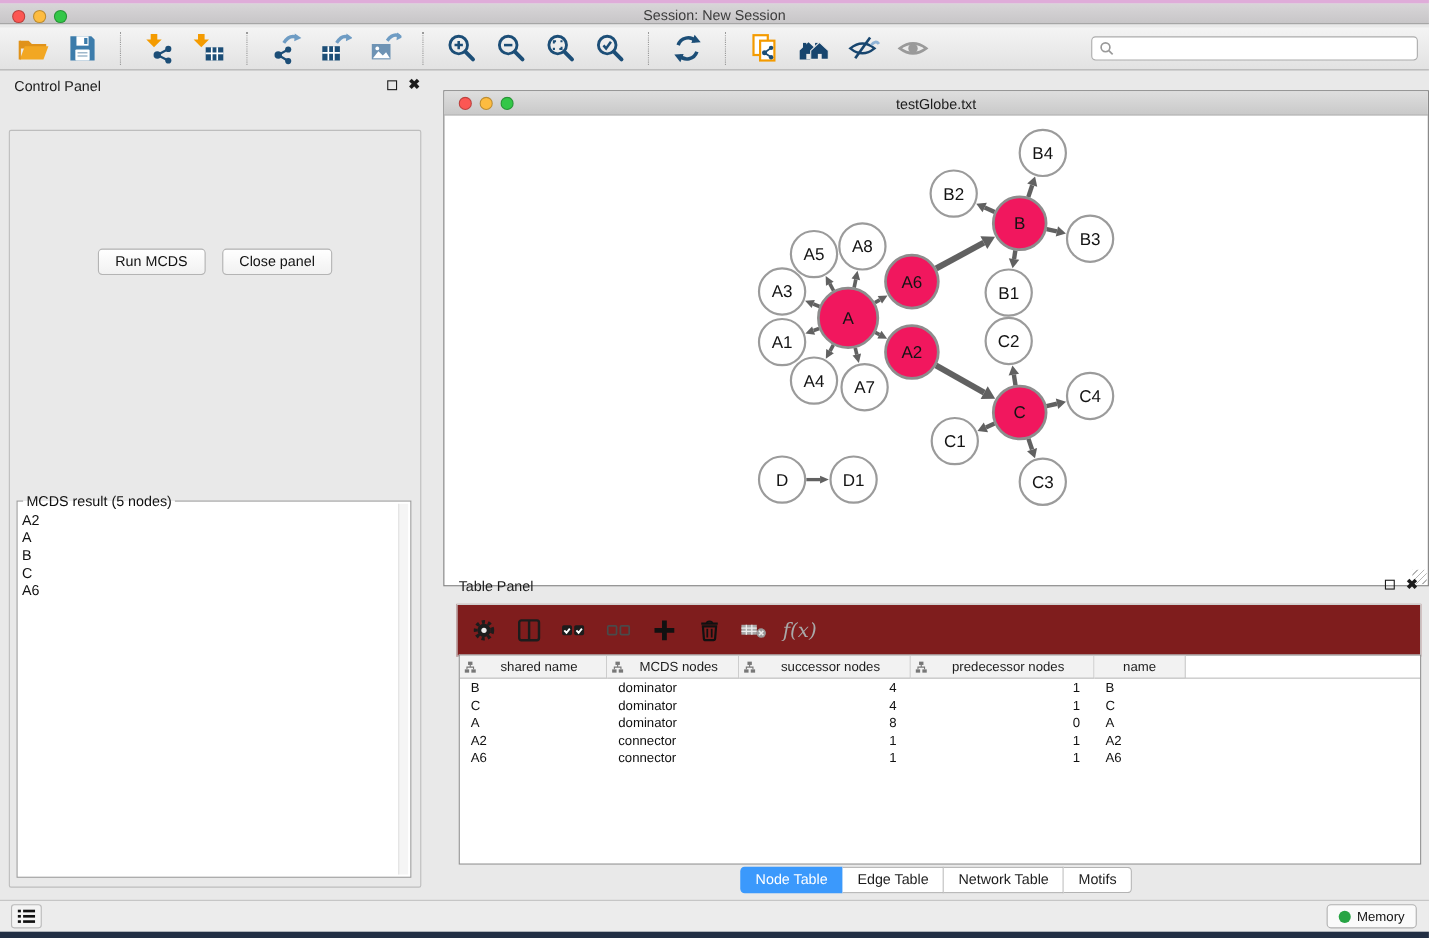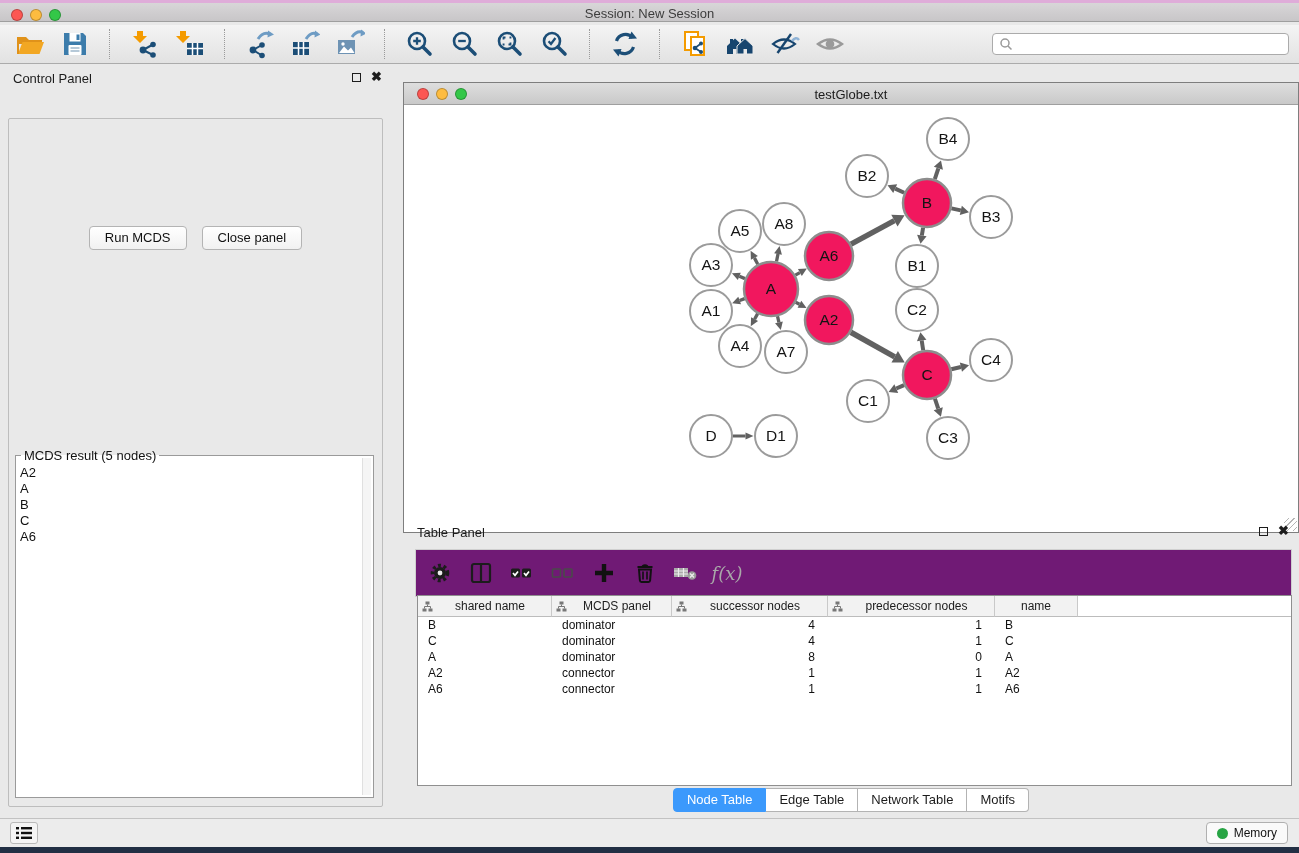--- a/index.html
+++ b/index.html
@@ -106,21 +106,21 @@
   .grip {
     position:absolute; right:1px; bottom:1px; width:13px; height:13px;
     background:repeating-linear-gradient(135deg, transparent 0 3px, #b5b5b5 3px 4px);
   }
   
   .table-panel { position:absolute; left:403px; top:520px; right:0; height:295px; }
   .tp-title { position:absolute; left:14px; top:5px; }
   .table-panel .win-btns { right:10px; top:6px; }
   .tp-toolbar {
     position:absolute; top:29px; left:12px; right:7px; height:48px;
-    background:#701a75; border:1px solid #cfcfcf;
+    background:#7f1d1d; border:1px solid #cfcfcf;
     display:flex; align-items:center; gap:15px; padding-left:11px;
   }
   .tpi { width:26px; height:26px; display:flex; align-items:center; justify-content:center; flex:0 0 auto; }
   .fx { font-family:"DejaVu Serif", serif; font-style:italic; font-size:18px; color:#a9a9a9; }
   .tp-table {
     position:absolute; top:75px; left:14px; right:7px; bottom:29px;
     background:#fff; border:1px solid #8f8f8f; overflow:hidden;
   }
   .t-head, .t-row { display:grid; grid-template-columns:134px 120px 156px 167px 83px 1fr; }
   .t-head { height:21px; }
@@ -497,21 +497,21 @@
           </svg>
         <span class="lbl">shared name</span>
       </div>
       <div class="th">
         <svg width="11" height="11" viewBox="0 0 11 11">
             <rect x="3.5" y="0.5" width="4" height="3" fill="#777"></rect>
             <rect x="0.5" y="7.5" width="4" height="3" fill="#777"></rect>
             <rect x="6.5" y="7.5" width="4" height="3" fill="#777"></rect>
             <path d="M5.5 3.5v2M2.5 7.5v-2h6v2" stroke="#777" fill="none"></path>
           </svg>
-        <span class="lbl">MCDS panel</span>
+        <span class="lbl">MCDS nodes</span>
       </div>
       <div class="th">
         <svg width="11" height="11" viewBox="0 0 11 11">
             <rect x="3.5" y="0.5" width="4" height="3" fill="#777"></rect>
             <rect x="0.5" y="7.5" width="4" height="3" fill="#777"></rect>
             <rect x="6.5" y="7.5" width="4" height="3" fill="#777"></rect>
             <path d="M5.5 3.5v2M2.5 7.5v-2h6v2" stroke="#777" fill="none"></path>
           </svg>
         <span class="lbl">successor nodes</span>
       </div>

